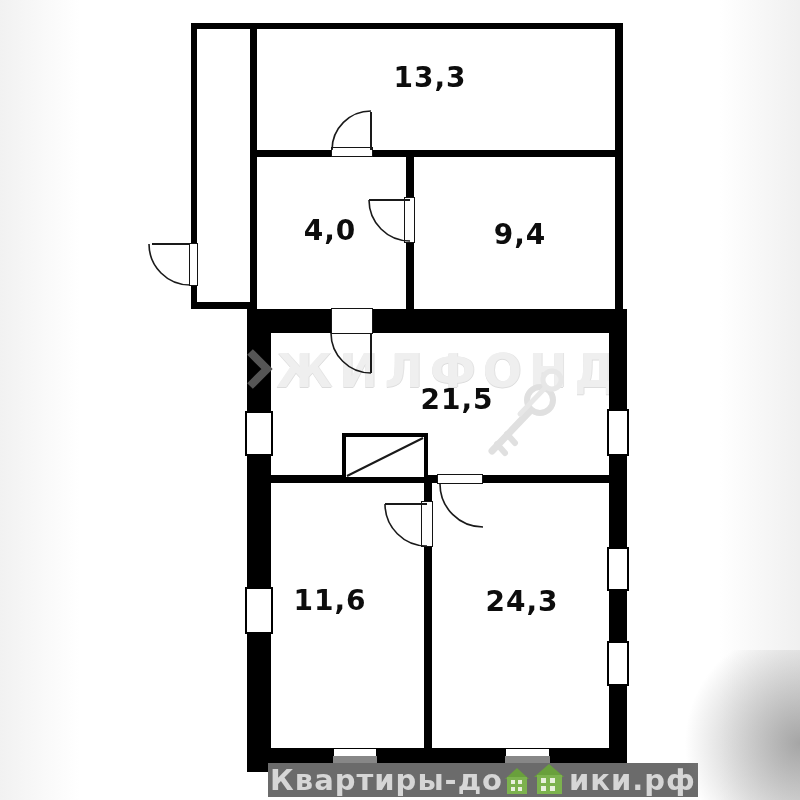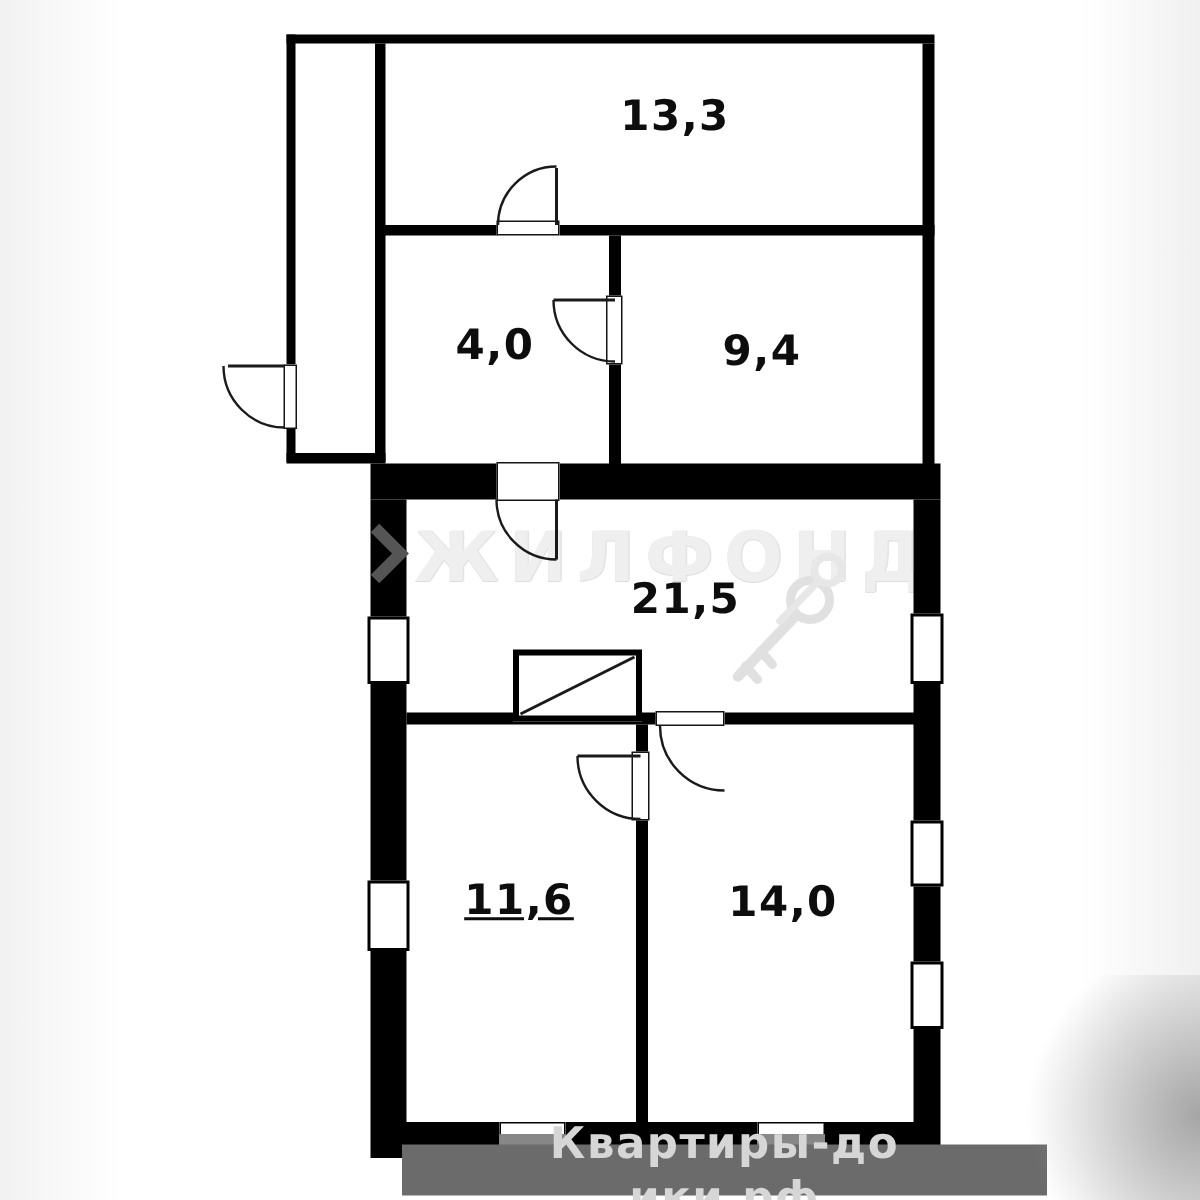--- a/index.html
+++ b/index.html
@@ -15,21 +15,21 @@
   .win{position:absolute;background:#fff;border:2px solid #000;box-sizing:border-box;}
   .opening{position:absolute;background:#fff;border:1.5px solid #141414;box-sizing:border-box;}
   .stove{position:absolute;left:342px;top:433px;width:86px;height:48px;background:#fff;
          border:4px solid #000;box-sizing:border-box;}
   .room-label{position:absolute;transform:translate(-50%,-50%);font-size:28px;font-weight:bold;
               color:#0d0d0d;white-space:nowrap;letter-spacing:1px;}
   .wm-agency{position:absolute;left:276px;top:344px;font-size:46px;font-weight:bold;letter-spacing:7px;
              color:#efefef;text-shadow:0 1px 0 #dcdcdc,1px 0 0 #e4e4e4;white-space:nowrap;}
   .svg-overlay{position:absolute;left:0;top:0;pointer-events:none;}
   .footer-bar{position:absolute;left:268px;top:763px;width:430px;height:34px;background:#6b6b6b;
-              display:flex;align-items:center;justify-content:center;flex-direction:column;}
+              display:flex;align-items:center;justify-content:center;}
   .footer-text{font-size:29px;font-weight:bold;color:#d6d6d6;letter-spacing:1px;line-height:34px;white-space:nowrap;}
   .houses{height:32px;width:64px;margin:0 1px 2px 1px;}
   .sill{position:absolute;background:#878787;}
 </style>
 </head>
 <body>
 
 <div class="stage">
 
   <div class="band-left"></div>
@@ -111,26 +111,26 @@
       <line x1="371" y1="333" x2="371" y2="373" stroke-width="2"></line>
       <path d="M 385,504 A 42,42 0 0 0 427,546"></path>
       <line x1="385" y1="504" x2="427" y2="504" stroke-width="2"></line>
       <path d="M 440,484 A 43,43 0 0 0 483,527"></path>
     </g>
     <line x1="347" y1="476" x2="423" y2="438" stroke="#1a1a1a" stroke-width="2"></line>
 
     <path d="M 250,352 L 267,369 L 250,386" stroke="#555" stroke-width="8" fill="none"></path>
   </svg>
 
-  <div class="room-label" style="left:450px;top:77px;">13,3</div>
+  <div class="room-label" style="left:430px;top:77px;">13,3</div>
   <div class="room-label" style="left:330px;top:230px;">4,0</div>
-  <div class="room-label" style="left:508px;top:234px;">9,4</div>
+  <div class="room-label" style="left:520px;top:234px;">9,4</div>
   <div class="room-label" style="left:457px;top:399px;">21,5</div>
-  <div class="room-label" style="left:346px;top:600px;text-decoration:underline;">11,6</div>
-  <div class="room-label" style="left:522px;top:601px;">14,0</div>
+  <div class="room-label" style="left:330px;top:600px;">11,6</div>
+  <div class="room-label" style="left:522px;top:601px;">24,3</div>
 
   <div class="footer-bar">
     <span class="footer-text">Квартиры-до</span>
     <svg class="houses" viewBox="0 0 64 32">
       <g>
         <polygon points="1,16 13,5 25,16" fill="#69a03c"></polygon>
         <rect x="3" y="14" width="20" height="17" fill="#7cb24e"></rect>
         <rect x="7" y="17" width="4" height="4" fill="#e8f0dd"></rect>
         <rect x="14" y="17" width="4" height="4" fill="#e8f0dd"></rect>
         <rect x="7" y="24" width="4" height="4" fill="#e8f0dd"></rect>

